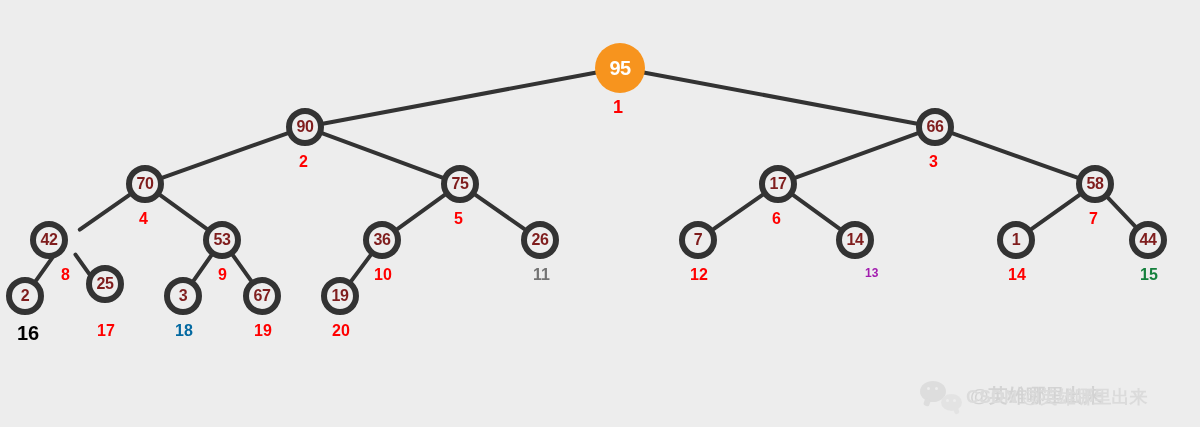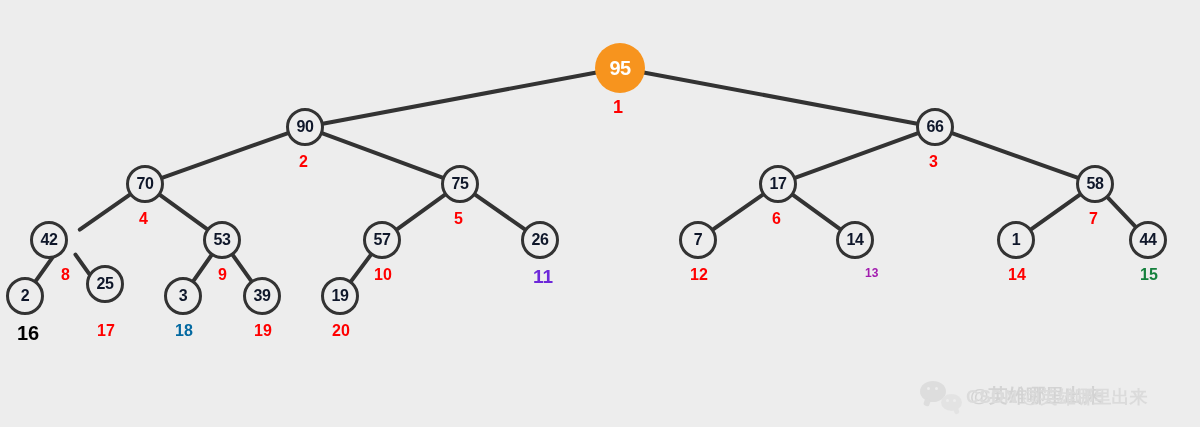--- a/index.html
+++ b/index.html
@@ -23,22 +23,22 @@
     height: 427px;
   }
   .node {
     position: absolute;
     box-sizing: border-box;
     border-radius: 50%;
     display: flex;
     align-items: center;
     justify-content: center;
     background: #ededed;
-    border: 3px solid #701a75;
-    color: #0f172a;
+    border: 6px solid #701a75;
+    color: #7f1d1d;
     font-weight: 600;
     letter-spacing: -0.5px;
     z-index: 3;
   }
   .node.root {
     background: #f7941e;
     border: none;
     color: #ffffff;
   }
   .idx {
@@ -156,39 +156,39 @@
       <div class="node" style="left: 441px; top: 165px; width: 38px; height: 38px; font-size: 16px; border-color: rgb(51, 51, 51);">75</div>
       <div class="idx" style="left: 454px; top: 210px; color: rgb(255, 0, 0); font-size: 16px;">5</div>
       <div class="node" style="left: 759px; top: 165px; width: 38px; height: 38px; font-size: 16px; border-color: rgb(51, 51, 51);">17</div>
       <div class="idx" style="left: 772px; top: 210px; color: rgb(255, 0, 0); font-size: 16px;">6</div>
       <div class="node" style="left: 1076px; top: 165px; width: 38px; height: 38px; font-size: 16px; border-color: rgb(51, 51, 51);">58</div>
       <div class="idx" style="left: 1089px; top: 210px; color: rgb(255, 0, 0); font-size: 16px;">7</div>
       <div class="node" style="left: 30px; top: 221px; width: 38px; height: 38px; font-size: 16px; border-color: rgb(51, 51, 51);">42</div>
       <div class="idx" style="left: 61px; top: 266px; color: rgb(255, 0, 0); font-size: 16px;">8</div>
       <div class="node" style="left: 203px; top: 221px; width: 38px; height: 38px; font-size: 16px; border-color: rgb(51, 51, 51); text-align: center;">53</div>
       <div class="idx" style="left: 218px; top: 266px; color: rgb(255, 0, 0); font-size: 16px;">9</div>
-      <div class="node" style="left: 363px; top: 221px; width: 38px; height: 38px; font-size: 16px; border-color: rgb(51, 51, 51);">57</div>
+      <div class="node" style="left: 363px; top: 221px; width: 38px; height: 38px; font-size: 16px; border-color: rgb(51, 51, 51);">36</div>
       <div class="idx" style="left: 374px; top: 266px; color: rgb(255, 0, 0); font-size: 16px;">10</div>
       <div class="node" style="left: 521px; top: 221px; width: 38px; height: 38px; font-size: 16px; border-color: rgb(51, 51, 51);">26</div>
-      <div class="idx" style="left: 533px; top: 266px; color: #6d28d9; font-size: 19px;">11</div>
+      <div class="idx" style="left: 533px; top: 266px; color: #737373; font-size: 16px;">11</div>
       <div class="node" style="left: 679px; top: 221px; width: 38px; height: 38px; font-size: 16px; border-color: rgb(51, 51, 51);">7</div>
       <div class="idx" style="left: 690px; top: 266px; color: rgb(255, 0, 0); font-size: 16px;">12</div>
       <div class="node" style="left: 836px; top: 221px; width: 38px; height: 38px; font-size: 16px; border-color: rgb(51, 51, 51);">14</div>
       <div class="idx" style="left: 865px; top: 266px; color: #a21caf; font-size: 12px;">13</div>
       <div class="node" style="left: 997px; top: 221px; width: 38px; height: 38px; font-size: 16px; border-color: rgb(51, 51, 51);">1</div>
       <div class="idx" style="left: 1008px; top: 266px; color: rgb(255, 0, 0); font-size: 16px;">14</div>
       <div class="node" style="left: 1129px; top: 221px; width: 38px; height: 38px; font-size: 16px; border-color: rgb(51, 51, 51);">44</div>
       <div class="idx" style="left: 1140px; top: 266px; color: #15803d; font-size: 16px;">15</div>
       <div class="node" style="left: 6px; top: 277px; width: 38px; height: 38px; font-size: 16px; border-color: rgb(51, 51, 51);">2</div>
       <div class="idx" style="left: 17px; top: 322px; color: #000000; font-size: 20px;">16</div>
       <div class="node" style="left: 86px; top: 265px; width: 38px; height: 38px; font-size: 16px; border-color: rgb(51, 51, 51);">25</div>
       <div class="idx" style="left: 97px; top: 322px; color: rgb(255, 0, 0); font-size: 16px;">17</div>
       <div class="node" style="left: 164px; top: 277px; width: 38px; height: 38px; font-size: 16px; border-color: rgb(51, 51, 51);">3</div>
       <div class="idx" style="left: 175px; top: 322px; color: #0369a1; font-size: 16px;">18</div>
-      <div class="node" style="left: 243px; top: 277px; width: 38px; height: 38px; font-size: 16px; border-color: rgb(51, 51, 51);">39</div>
+      <div class="node" style="left: 243px; top: 277px; width: 38px; height: 38px; font-size: 16px; border-color: rgb(51, 51, 51);">67</div>
       <div class="idx" style="left: 254px; top: 322px; color: rgb(255, 0, 0); font-size: 16px;">19</div>
       <div class="node" style="left: 321px; top: 277px; width: 38px; height: 38px; font-size: 16px; border-color: rgb(51, 51, 51);">19</div>
       <div class="idx" style="left: 332px; top: 322px; color: rgb(255, 0, 0); font-size: 16px;">20</div>
     </div>
 
   <div class="watermark" id="watermark" style="left: 920px; top: 381px;">
     <div class="wm-text-back">CSDN @英雄哪里出来</div>
     <div class="wechat-logo">
       <div class="big">
           <div class="eye" style="left:7px;top:6px;"></div>

